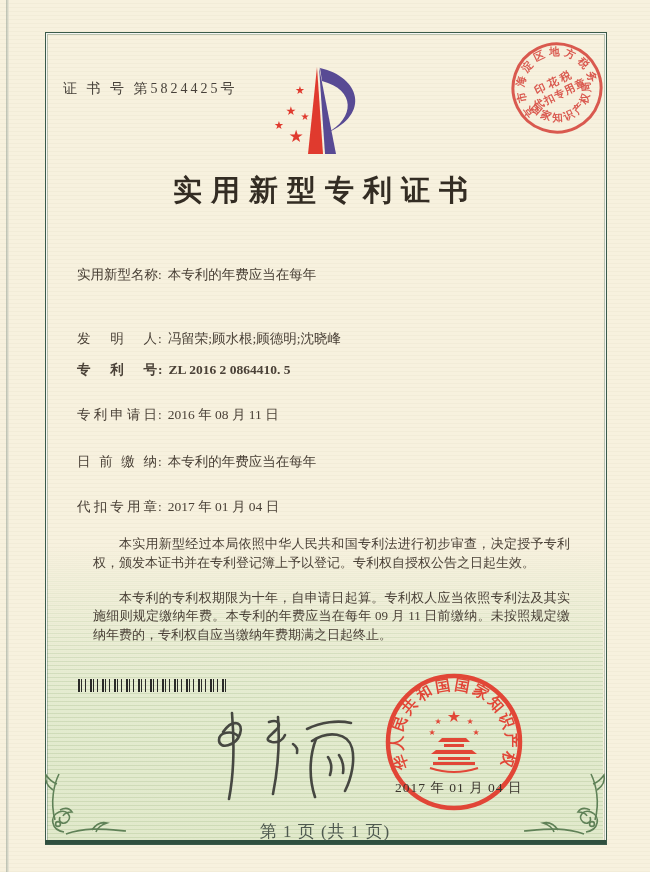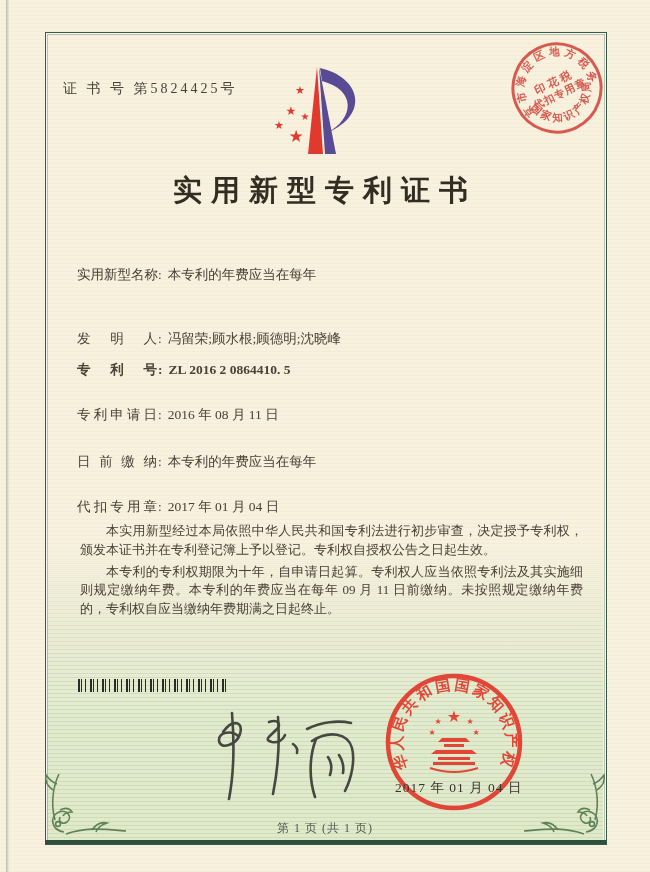--- a/index.html
+++ b/index.html
@@ -32,31 +32,31 @@
   .field-row:nth-child(1){top:258px;}
   .field-row:nth-child(2){top:322px;}
   .field-row:nth-child(3){top:353px;font-weight:bold;}
   .field-row:nth-child(4){top:398px;font-family:Liberation Serif, serif;}
   .field-row:nth-child(5){top:445px;}
   .field-row:nth-child(6){top:490px;}
   .f-label{display:inline-block;width:80px;text-align:justify;text-align-last:justify;margin-top:8px;}
   .f-colon{display:inline-block;margin:0 6px 0 1px;}
   
   .body-text{position:absolute;left:77px;top:519px;width:509px;}
-  .body-text p{margin:3px;text-indent:2em;text-align:justify;font-size:13px;line-height:18.8px;color:#4a4137;}
+  .body-text p{margin:16px;text-indent:2em;text-align:justify;font-size:13px;line-height:18.8px;color:#4a4137;}
   .barcode{position:absolute;left:78px;top:679px;width:150px;height:13px;
     background:
       repeating-linear-gradient(90deg,#2a2a28 0 2px,transparent 2px 3px,#2a2a28 3px 4px,transparent 4px 7px,#2a2a28 7px 8px,transparent 8px 12px);}
   .director{position:absolute;left:85px;top:737px;font-size:14.5px;letter-spacing:3px;color:#3c3c33;line-height:28px;}
   .signature{position:absolute;left:195px;top:708px;width:170px;height:98px;}
   .seal{position:absolute;left:376px;top:664px;width:156px;height:156px;opacity:.93;}
   .seal-date{position:absolute;left:395px;top:779px;font-size:13.5px;letter-spacing:1px;color:#3a352d;z-index:5;}
   .tax-stamp{position:absolute;left:495px;top:26px;width:124px;height:124px;opacity:.88;}
   .footer{position:absolute;left:0;top:820px;width:650px;text-align:center;
-    font-size:12px;letter-spacing:1px;color:#4f5a50;}
+    font-size:17px;letter-spacing:1px;color:#4f5a50;}
   .flourish{position:absolute;width:88px;height:92px;}
   .flourish.bl{left:40px;top:748px;}
   .flourish.br{left:522px;top:748px;transform:scaleX(-1);}
   svg text{font-family:"Liberation Serif","DejaVu Serif",serif;}
 </style>
 </head>
 <body>
 
 <div class="page">
   <div class="scan-edge"></div>

